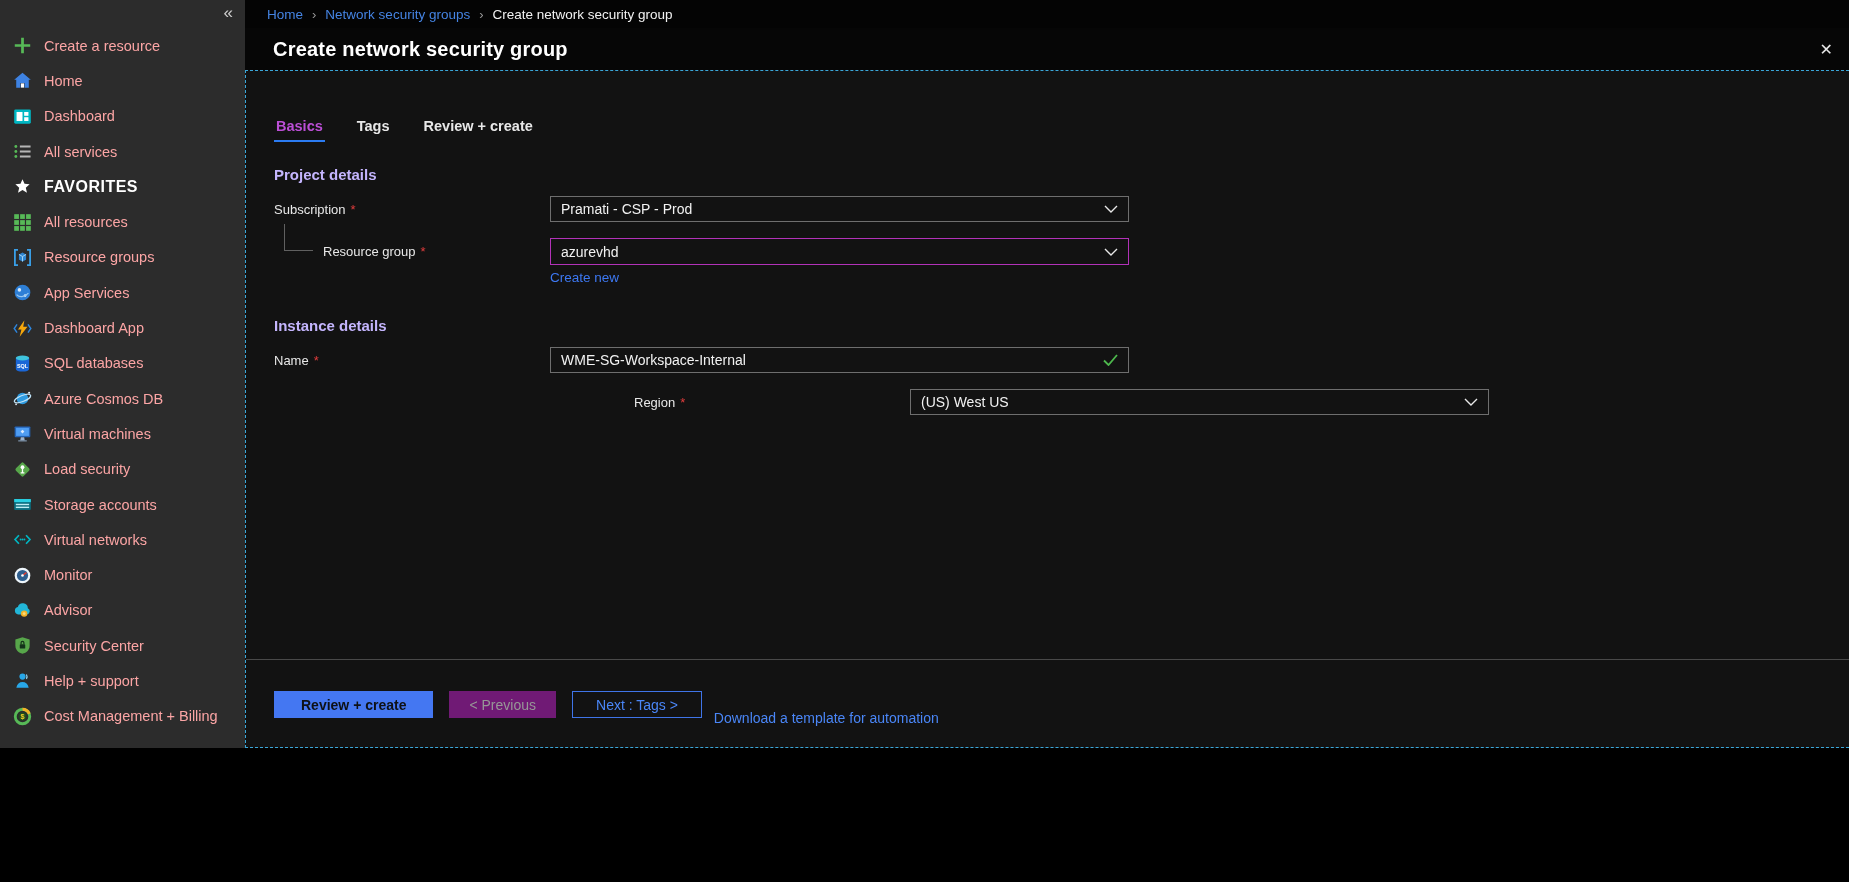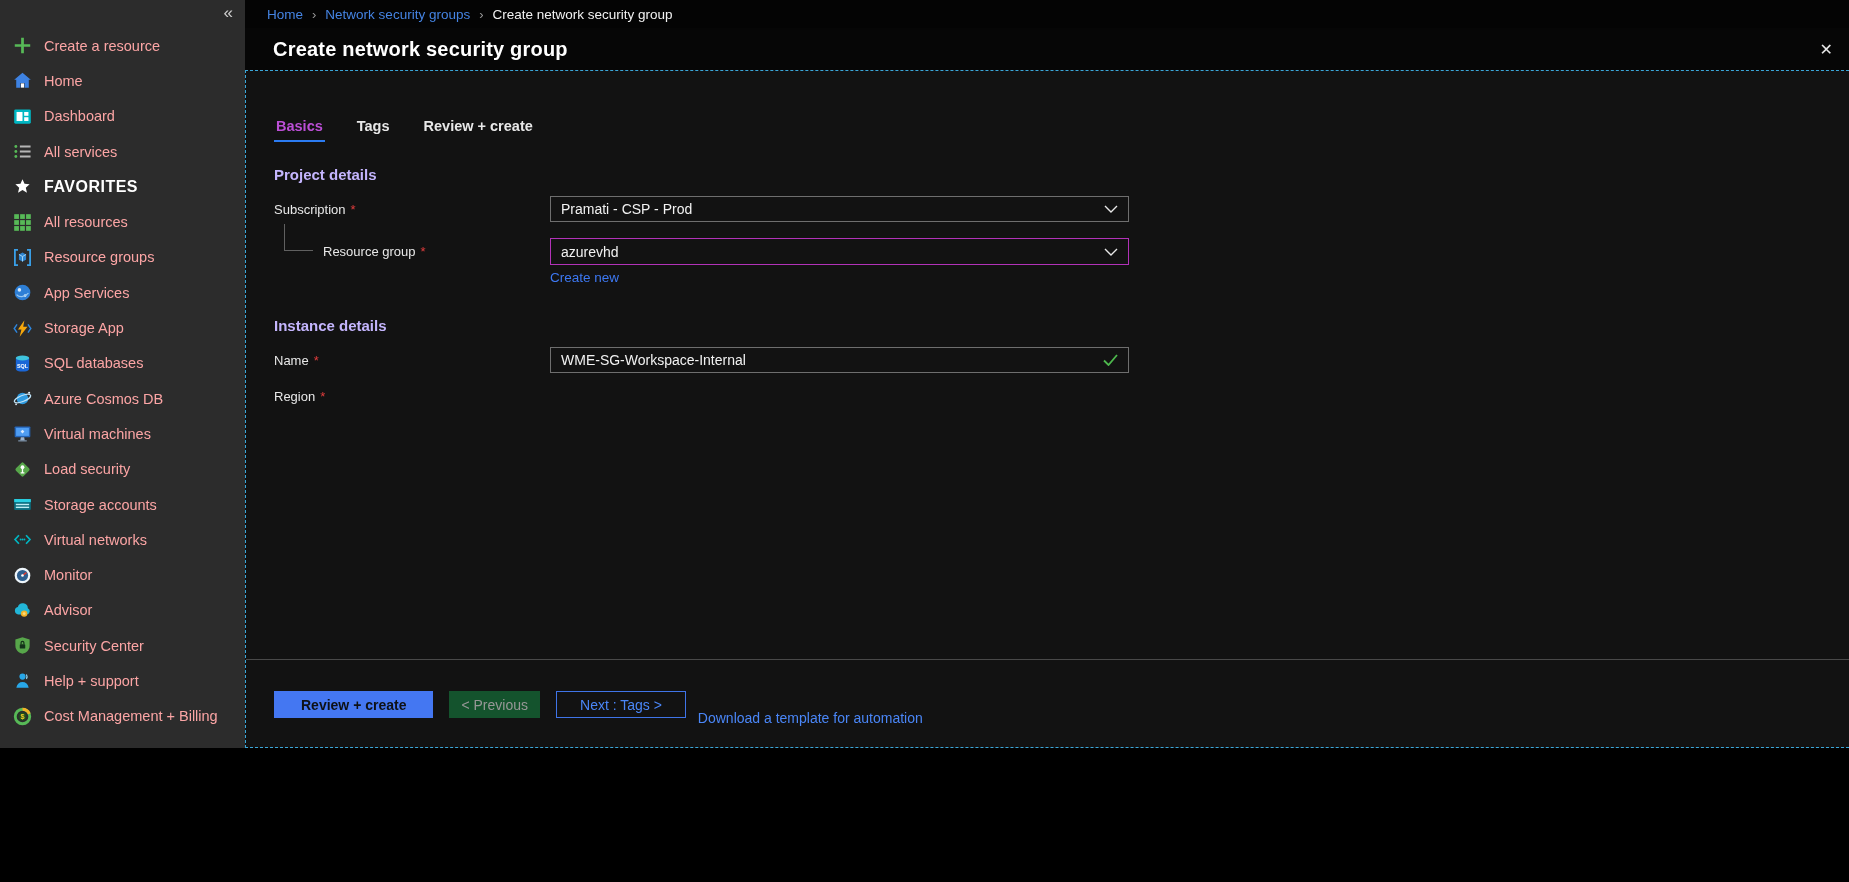--- a/index.html
+++ b/index.html
@@ -39,35 +39,35 @@
   
   .section-heading { color:#c4b5fd; font-size:15px; font-weight:700; margin-left:28px; }
   .heading-project { margin-top:24px; }
   .heading-instance { margin-top:32px; }
   .form-row { display:flex; align-items:center; margin-left:28px; position:relative; }
   .form-label { width:276px; color:#e8e8e8; font-size:13px; display:flex; align-items:center; flex:none; }
   .req { color:#e03c3c; margin-left:5px; }
   .row-sub { margin-top:13px; }
   .row-rg { margin-top:16px; }
   .row-name { margin-top:13px; }
-  .row-region { margin-top:16px; }
+  .row-region { margin-top:16px;justify-content:center; }
   .rg-connector { position:absolute; left:10px; top:-14px; width:29px; height:27px; border-left:1px solid #606060; border-bottom:1px solid #606060; }
   .row-rg .form-label { padding-left:49px; }
 
   .field { width:579px; height:26px; border:1px solid #6e6e6e; background:#121212; display:flex; align-items:center; justify-content:space-between; padding:0 10px; color:#f2f2f2; font-size:14px; cursor:pointer; }
   .field.focused { border:1.5px solid #b232b8; height:27px; }
   .field .chev { flex:none; margin-left:8px; }
   .field input { flex:1; background:transparent; border:none; outline:none; color:#f2f2f2; font-size:14px; font-family:inherit; }
   .create-new { margin:5px 0 0 304px; color:#3d78f2; font-size:13.5px; cursor:pointer; width:fit-content; }
 
   
   .footer { margin-top:auto; border-top:1px solid #494949; padding:31px 0 0 28px; display:flex; align-items:flex-start; gap:16px; height:88px; }
   .btn { height:27px; font-size:14px; font-family:inherit; cursor:pointer; display:flex; align-items:center; }
   .btn-primary { background:#4477f2; color:#0e1116; font-weight:700; border:none; padding:0 27px; }
-  .btn-secondary { background:#14532d; color:#979797; border:none; padding:0 12px; }
+  .btn-secondary { background:#701a75; color:#979797; border:none; padding:0 20px; }
   .btn-outline { background:transparent; color:#4a86f7; border:1px solid #3f74e8; padding:0 23px; }
   .download-link { color:#4a86f7; font-size:14px; cursor:pointer; align-self:center; margin-left:-4px; margin-top:-2px; }
 </style>
 </head>
 <body>
 
 <div class="app">
 
   <aside class="sidebar">
     <div class="sidebar-collapse">«</div>
@@ -158,21 +158,21 @@
           </span>
           <span>App Services</span>
         </div>
         <div class="side-item">
           <span class="icon">
             <svg viewBox="0 0 16 16">
               <path d="M9.6 1 4.2 8.8h2.9L5.6 15l6.6-8.4H8.6Z" fill="#f6a80c"></path>
               <path d="M3.4 4.6 1 8l2.4 3.4M12.6 4.6 15 8l-2.4 3.4" stroke="#2e86de" stroke-width="1.2" fill="none"></path>
             </svg>
           </span>
-          <span>Storage App</span>
+          <span>Dashboard App</span>
         </div>
         <div class="side-item">
           <span class="icon">
             <svg viewBox="0 0 16 16">
               <path d="M2.4 3.4v9.2c0 1.3 2.5 2.2 5.6 2.2s5.6-.9 5.6-2.2V3.4Z" fill="#1a66d6"></path>
               <ellipse cx="8" cy="3.4" rx="5.6" ry="2.1" fill="#3fc3dd"></ellipse>
               <text x="8" y="11.6" font-size="4.6" fill="#fff" text-anchor="middle" font-weight="bold" font-family="sans-serif">SQL</text>
             </svg>
           </span>
           <span>SQL databases</span>
@@ -356,20 +356,26 @@
               <polyline points="1,6.5 5.5,11 14,1" fill="none" stroke="#4db84d" stroke-width="1.8"></polyline>
             </svg>
         </div>
       </div>
 
       <div class="form-row row-region">
         <div class="form-label">
           <span>Region</span>
           <span class="req">*</span>
         </div>
+        <div class="field">
+          <span>(US) West US</span>
+          <svg class="chev" width="14" height="8" viewBox="0 0 14 8">
+              <polyline points="1,1 7,7 13,1" fill="none" stroke="#e8e8e8" stroke-width="1.4"></polyline>
+            </svg>
+        </div>
       </div>
 
       <div class="footer">
         <button class="btn btn-primary">Review + create</button>
         <button class="btn btn-secondary">&lt; Previous</button>
         <button class="btn btn-outline">Next : Tags &gt;</button>
         <div class="download-link">Download a template for automation</div>
       </div>
 
     </div>

